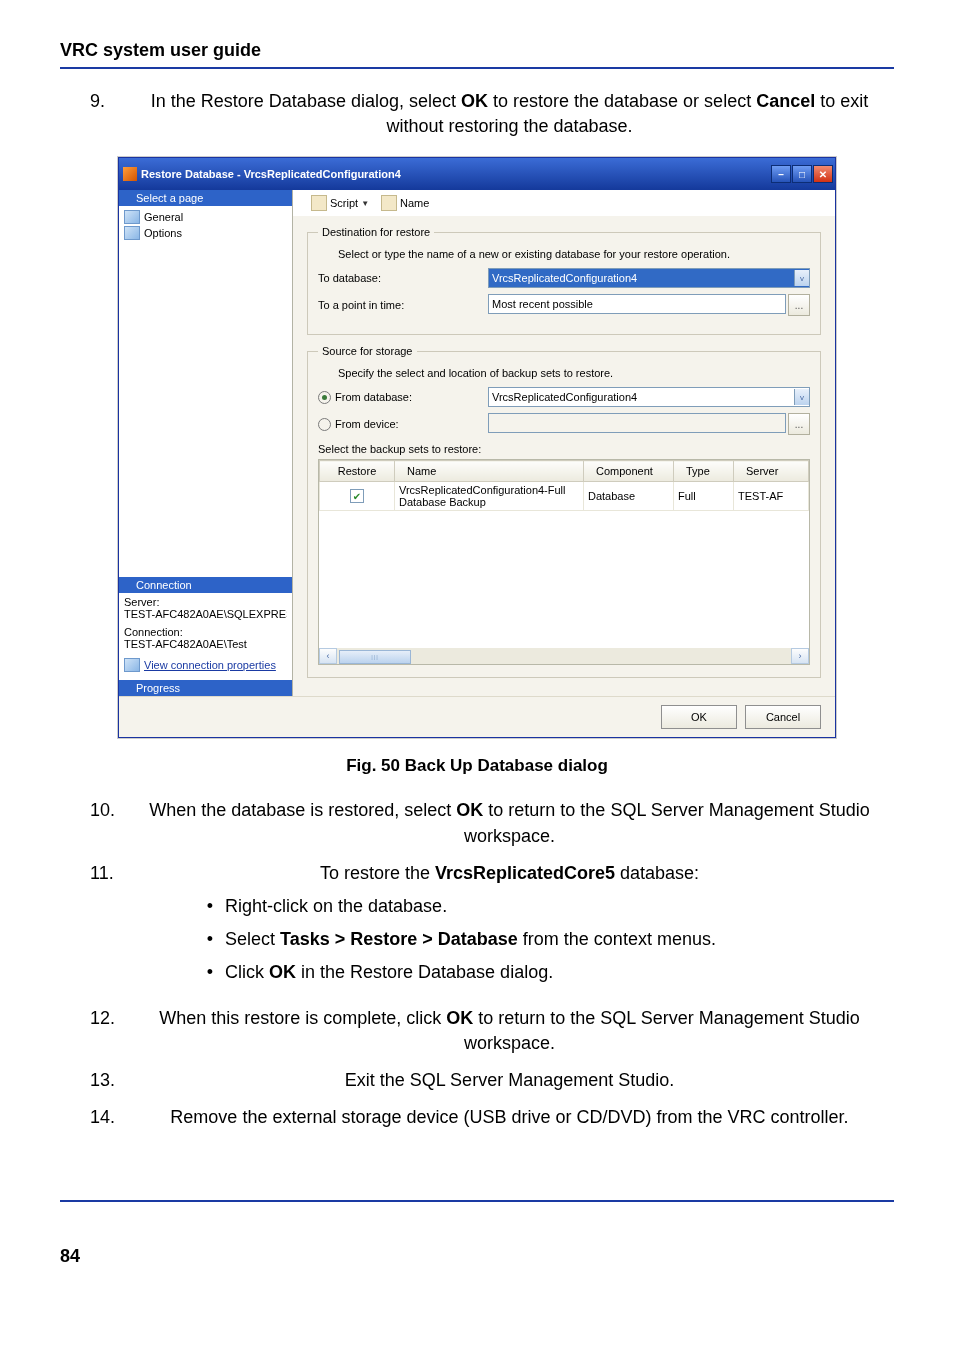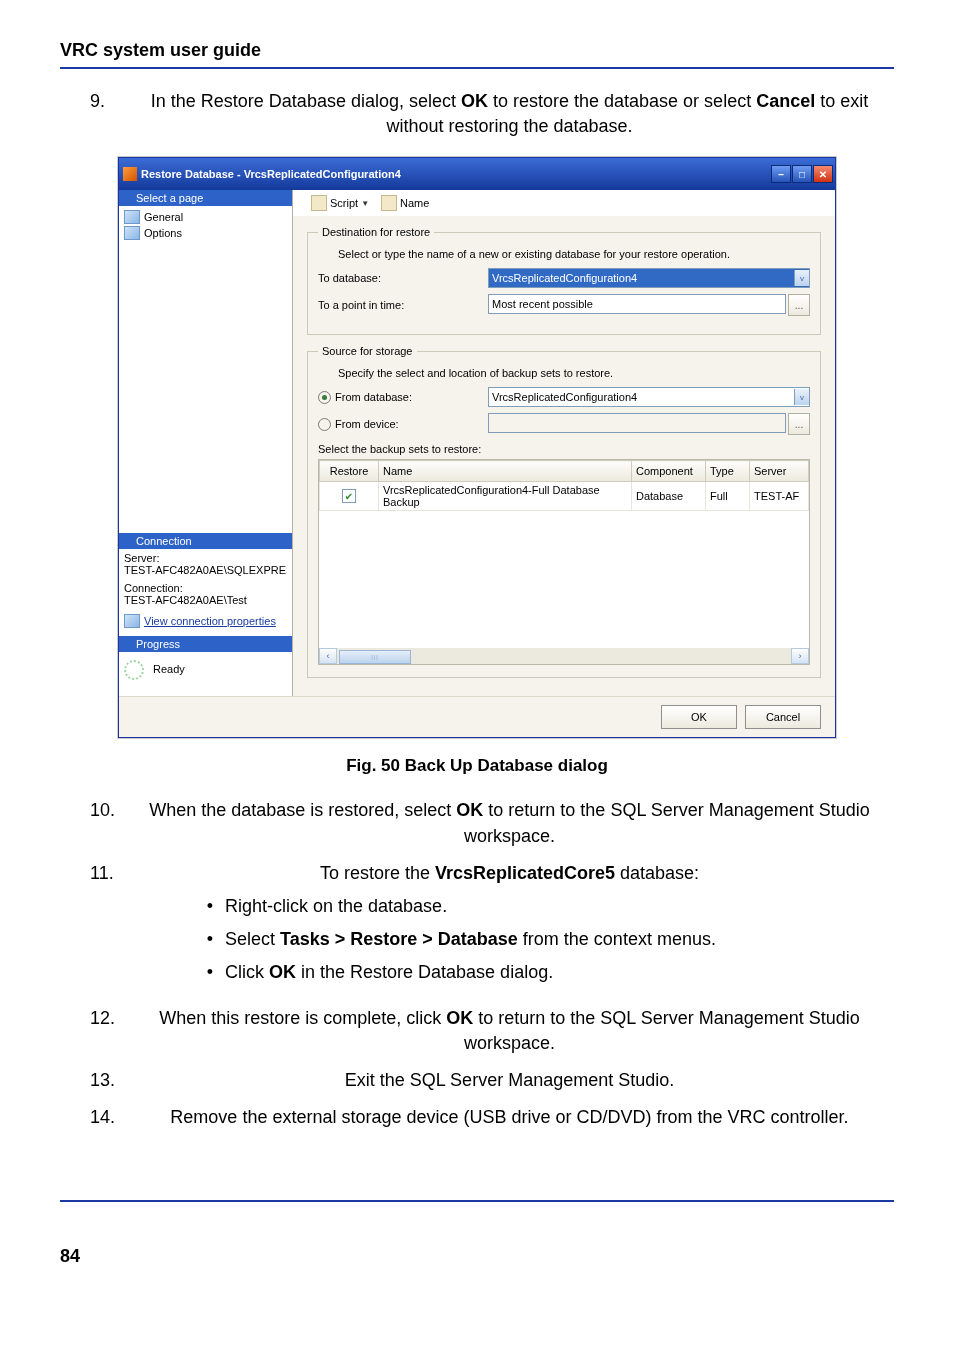--- a/index.html
+++ b/index.html
@@ -271,21 +271,21 @@
   table.bs {
     border-collapse: collapse;
     width: 100%;
     font-size: 11px;
   }
   table.bs th {
     background: linear-gradient(to bottom,#fdfdfb,#eceade);
     border: 1px solid #cfccbd;
     font-weight: normal;
     text-align: left;
-    padding: 2px 4px;
+    padding: 2px 12px;
     height: 16px;
   }
   table.bs td {
     border: 1px solid #e8e6d9;
     padding: 2px 4px;
     height: 16px;
   }
   .chk {
     width: 12px; height: 12px;
     border: 1px solid #7f9db9;
@@ -410,24 +410,20 @@
         <div>Server:</div>
         <div style="margin-bottom:6px;white-space:nowrap;overflow:hidden;">TEST-AFC482A0AE\SQLEXPRES</div>
         <div>Connection:</div>
         <div style="margin-bottom:8px;">TEST-AFC482A0AE\Test</div>
         <div style="display:flex;align-items:center;gap:4px;text-align:right;">
           <span class="page-icon"></span>
           <a href="#" class="link">View connection properties</a>
         </div>
       </div>
       <div class="section-hdr">Progress</div>
-      <div class="section-body" style="padding-top:8px;padding-bottom:16px;">
-        <span class="prog-icon"></span>
-        <span>Ready</span>
-      </div>
     </div>
 
     <div class="main">
       <div class="toolbar">
         <div class="tb-item">
           <span class="tb-icon"></span>
           <span>Script</span>
           <span class="drop">▼</span>
         </div>
         <div class="tb-item">

